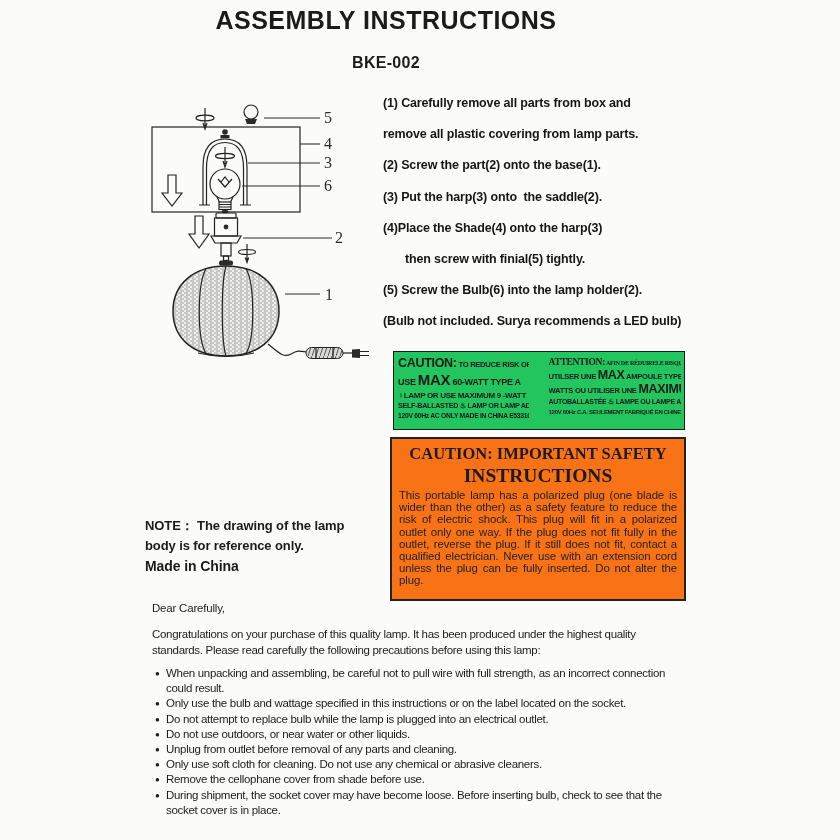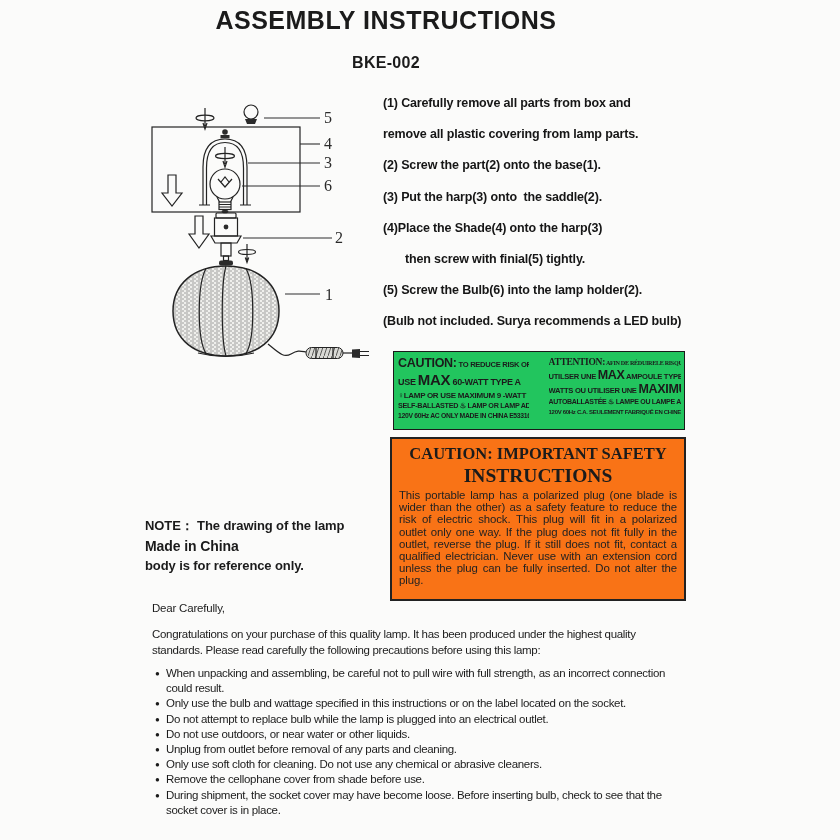--- a/index.html
+++ b/index.html
@@ -231,22 +231,22 @@
 </div>
 
 <div class="abs safetybox">
   <div class="safety-t1">CAUTION: IMPORTANT SAFETY</div>
   <div class="safety-t2">INSTRUCTIONS</div>
   <div class="safety-body">This portable lamp has a polarized plug (one blade is wider than the other) as a safety feature to reduce the risk of electric shock. This plug will fit in a polarized outlet only one way. If the plug does not fit fully in the outlet, reverse the plug. If it still does not fit, contact a qualified electrician. Never use with an extension cord unless the plug can be fully inserted. Do not alter the plug.</div>
 </div>
 
 <div class="abs note">
   <div class="nl">NOTE：  The drawing of the lamp</div>
+  <div class="nl">body is for reference only.</div>
   <div class="nl nl3">Made in China</div>
-  <div class="nl">body is for reference only.</div>
 </div>
 
 <div class="abs customer">
   <div class="greeting">Dear Carefully,</div>
   <div class="intro">Congratulations on your purchase of this quality lamp. It has been produced under the highest quality standards. Please read carefully the following precautions before using this lamp:</div>
   <div class="bullets">
     <div class="b-row">
       <span class="b-dot">●</span>
       <span class="b-txt">When unpacking and assembling, be careful not to pull wire with full strength, as an incorrect connection could result.</span>
     </div>

